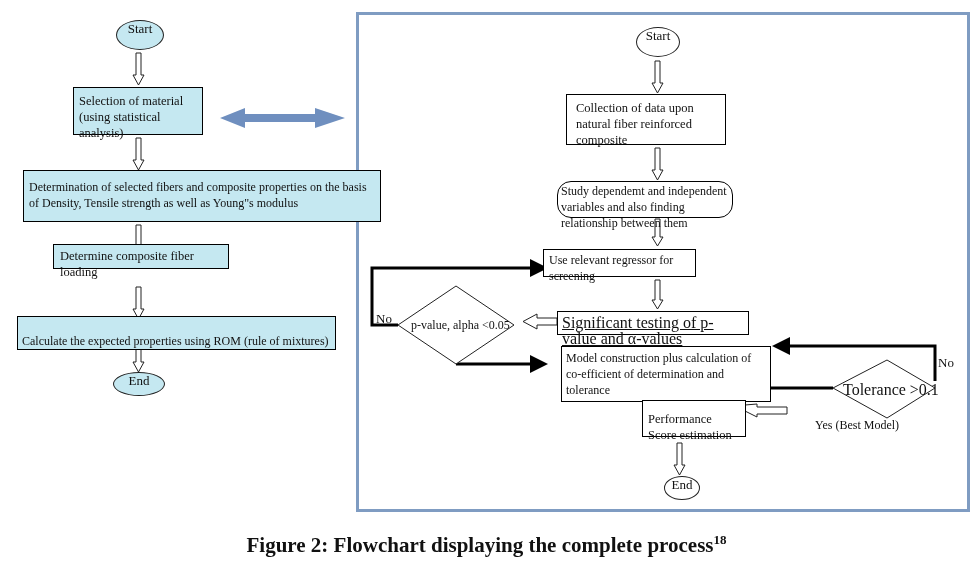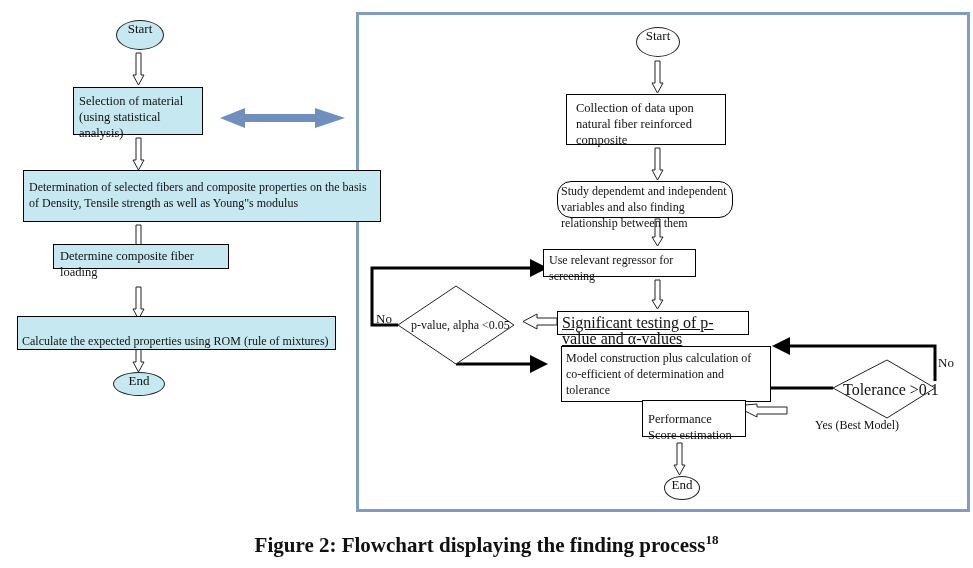--- a/index.html
+++ b/index.html
@@ -83,13 +83,13 @@
 <div class="oval white" style="left:664px;top:476px;width:36px;height:24px;">
     <span>End</span>
   </div>
 
 <div class="lbl" style="left:411px;top:318px;font-size:12px;">p-value, alpha &lt;0.05</div>
 <div class="lbl" style="left:376px;top:311px;">No</div>
 <div class="lbl" style="left:843px;top:381px;font-size:16px;">Tolerance &gt;0.1</div>
 <div class="lbl" style="left:938px;top:355px;">No</div>
 <div class="lbl" style="left:772px;top:418px;font-size:12px;margin-left:43px;">Yes (Best Model)</div>
 
-<div class="caption"><span>Figure 2: Flowchart displaying the finding process</span><sup>18</sup></div>
+<div class="caption"><span>Figure 2: Flowchart displaying the complete process</span><sup>18</sup></div>
 
 </body></html>

